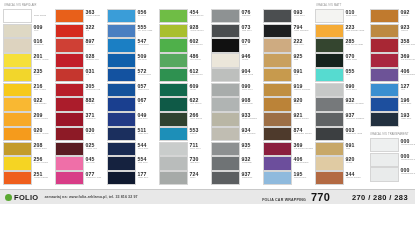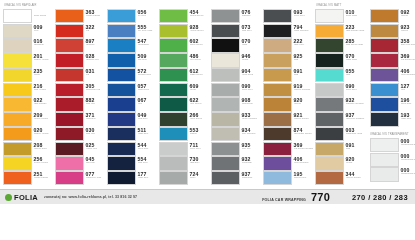--- a/index.html
+++ b/index.html
@@ -842,21 +842,21 @@
           <div class="meta">
             <div class="code">000</div>
             <div class="desc">transparent satin</div>
           </div>
         </div>
       </div>
     </div>
 
   <div class="footer">
     <div class="brand-mark" style="background: rgb(90, 168, 50);"></div>
-    <div class="brand-name">FOLIA</div>
+    <div class="brand-name">FOLIO</div>
     <div class="contact">zamawiaj na: www.folia-reklama.pl, tel. 33 816 32 97</div>
     <div class="footer-mid">
       <span class="product-label">FOLIA CAR WRAPPING</span>
       <span class="product-number">770</span>
     </div>
     <div class="page-numbers">270 / 280 / 283</div>
   </div>
 
 </div>
 

